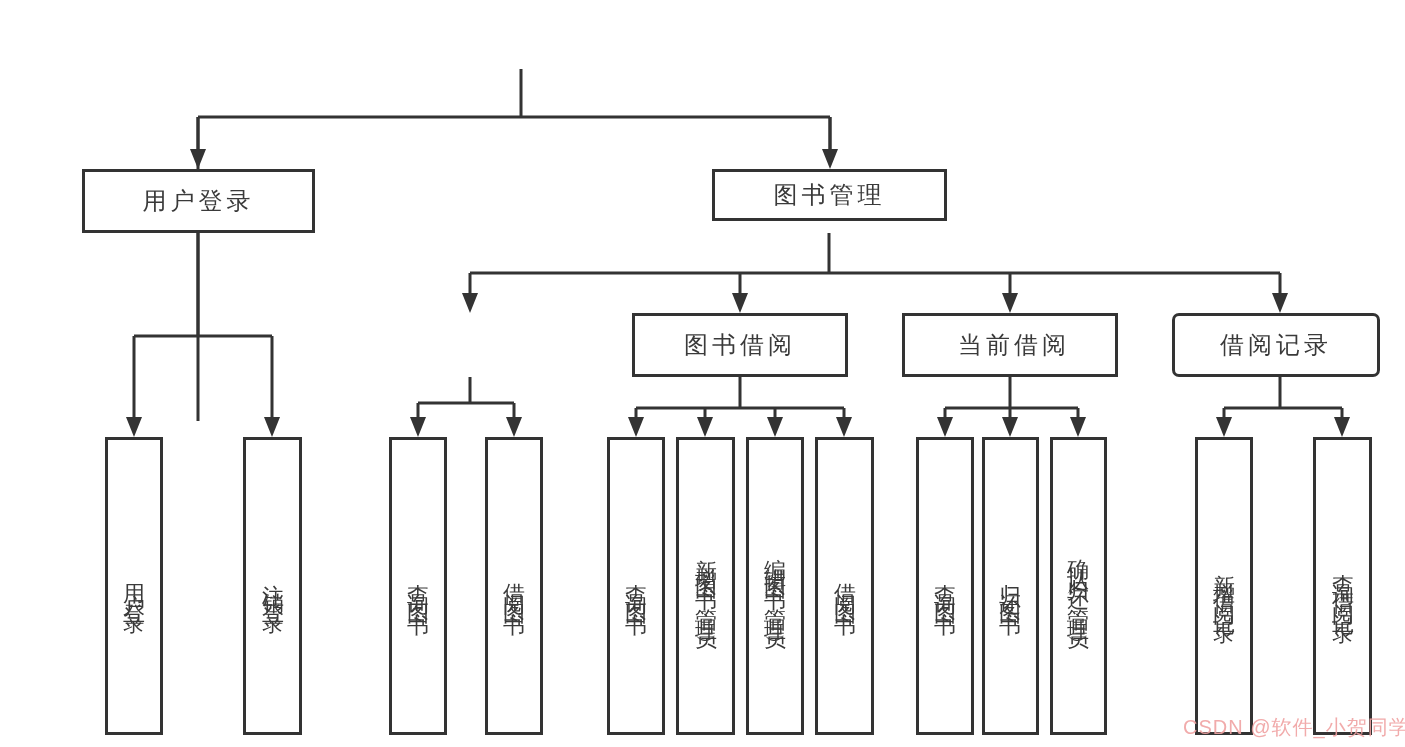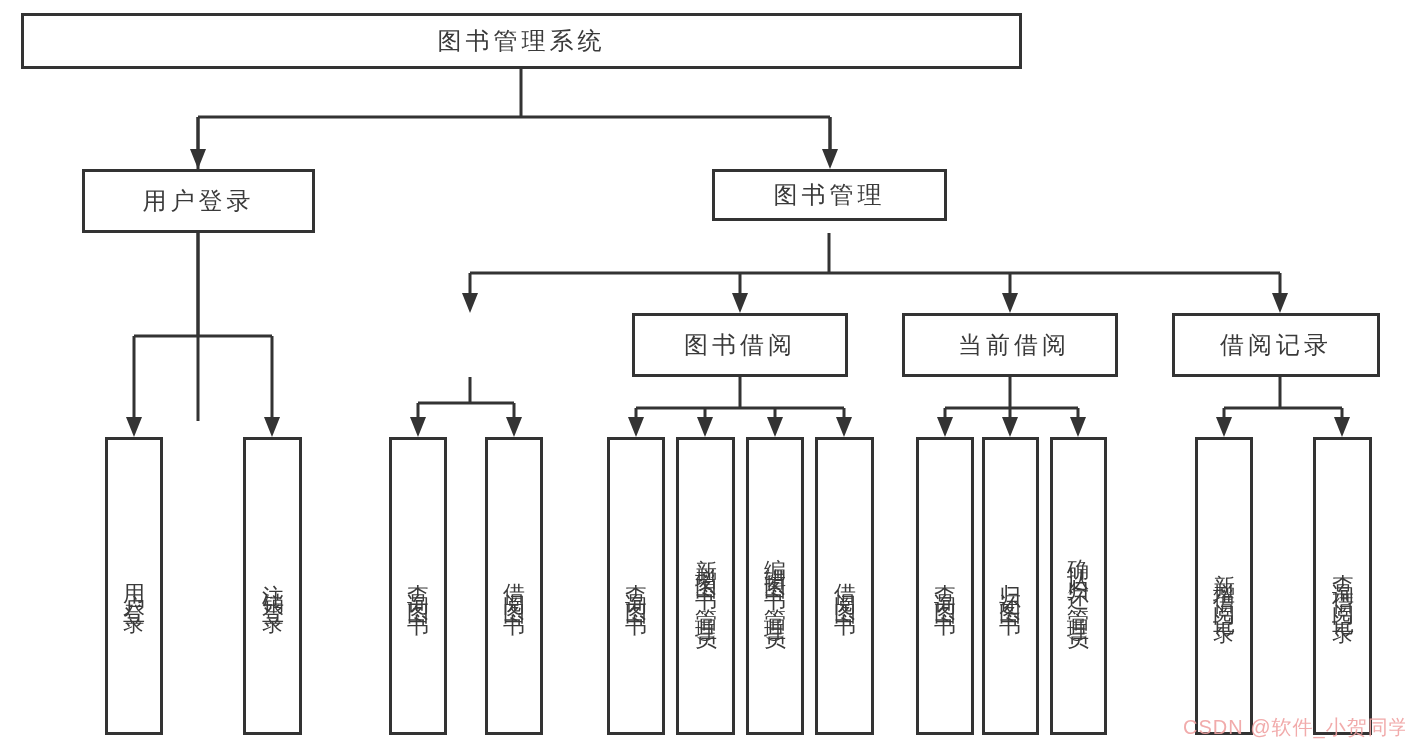--- a/index.html
+++ b/index.html
@@ -46,21 +46,21 @@
     line-height: 52px;
     z-index: 2;
   }
   
   #node-root            { left: 21px;   top: 13px;  width: 1001px; height: 56px; }
   #node-user-login      { left: 82px;   top: 169px; width: 233px;  height: 64px; }
   #node-book-management { left: 712px;  top: 169px; width: 235px;  height: 52px; }
   #node-new-book-recommend { left: 363px;  top: 313px; width: 215px; height: 64px; }
   #node-book-borrowing     { left: 632px;  top: 313px; width: 216px; height: 64px; }
   #node-current-borrowing  { left: 902px;  top: 313px; width: 216px; height: 64px; padding-left: 8px; }
-  #node-borrowing-records  { left: 1172px; top: 313px; width: 208px; height: 64px; }
+  #node-borrowing-records  { left: 1172px; top: 313px; width: 208px; height: 64px; border-radius: 7px; }
   
   #leaf-user-login           { left: 105px;  width: 58px; }
   #leaf-logout               { left: 243px;  width: 59px; }
   #leaf-query-books-1        { left: 389px;  width: 58px; }
   #leaf-borrow-books-1       { left: 485px;  width: 58px; }
   #leaf-query-books-2        { left: 607px;  width: 58px; }
   #leaf-add-book-admin       { left: 676px;  width: 59px; }
   #leaf-edit-book-admin      { left: 746px;  width: 58px; }
   #leaf-borrow-books-2       { left: 815px;  width: 59px; }
   #leaf-query-books-3        { left: 916px;  width: 58px; }
@@ -127,23 +127,20 @@
 
       <polygon points="937,417 953,417 945,437"></polygon>
       <polygon points="1002,417 1018,417 1010,437"></polygon>
       <polygon points="1070,417 1086,417 1078,437"></polygon>
 
       <polygon points="1216,417 1232,417 1224,437"></polygon>
       <polygon points="1334,417 1350,417 1342,437"></polygon>
     </g>
   </svg>
 
-  <div class="hbox" id="node-root">
-    <span>图书管理系统</span>
-  </div>
 
   <div class="hbox" id="node-user-login">
     <span>用户登录</span>
   </div>
   <div class="hbox" id="node-book-management">
     <span>图书管理</span>
   </div>
 
   <div class="hbox" id="node-book-borrowing">
     <span>图书借阅</span>

